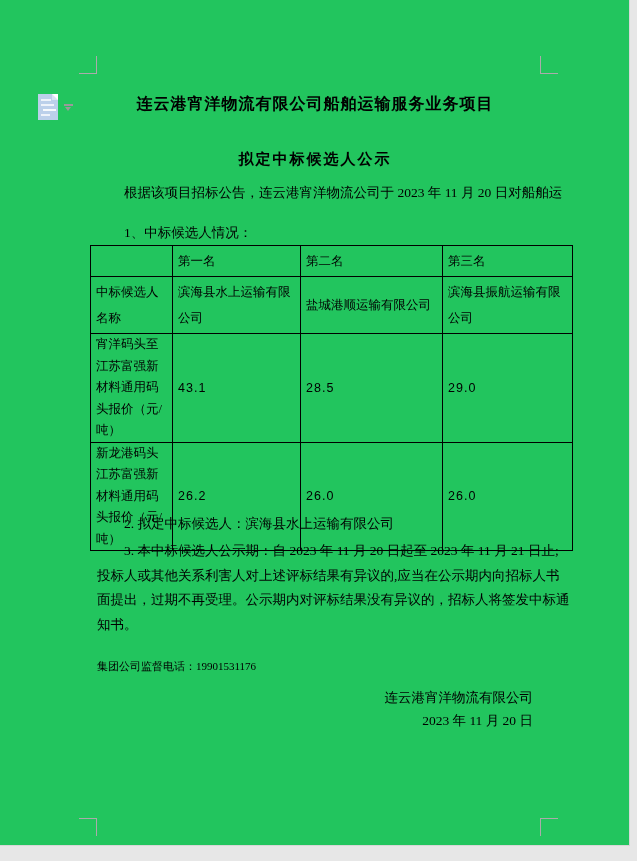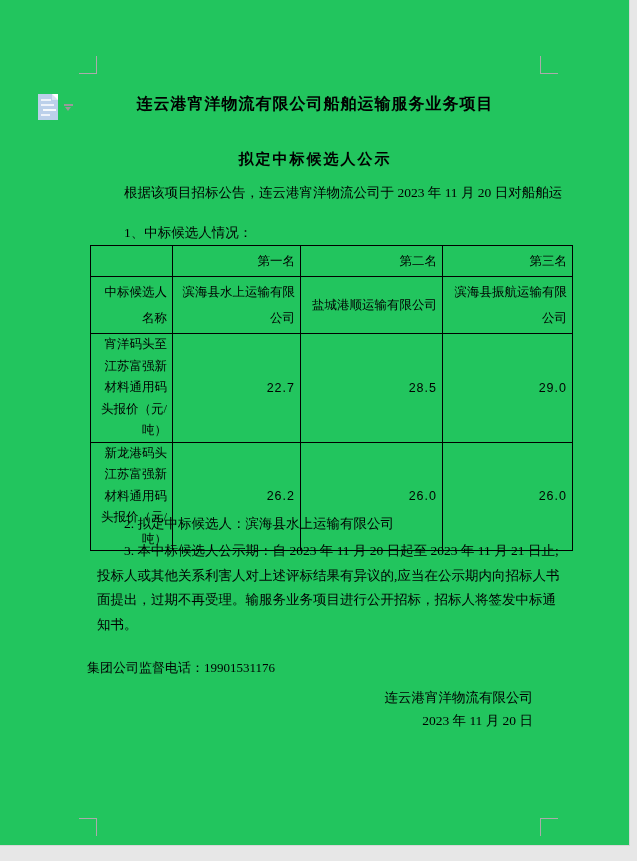--- a/index.html
+++ b/index.html
@@ -41,36 +41,36 @@
 
   .intro { position:absolute; top:183px; left:97px; width:446px; font-size:13.5px; line-height:20px; }
   .intro .line { white-space:nowrap; }
   .indent { text-indent:2em; }
 
   .item1 { position:absolute; top:224px; left:97px; font-size:13.5px; text-indent:2em; white-space:nowrap; }
 
   
   table.bid { position:absolute; left:90px; top:245px; width:482px;
     border-collapse:collapse; table-layout:fixed; }
-  table.bid td { border:1px solid #000; text-align:right; vertical-align:middle;
+  table.bid td { border:1px solid #000; text-align:left; vertical-align:middle;
     font-size:12.5px; padding:0 5px; overflow:hidden; }
   tr.r-rank   td { height:31px; }
   tr.r-names  td { height:57px; line-height:26px; }
   tr.r-price  td { height:87px; }
   td.lbl { text-align:center; line-height:21px; padding:2px 4px;margin-top:40px; }
   td.lbl-left { text-align:left; line-height:21.5px; padding:2px 4px; }
   td.num { font-family:"Liberation Sans","DejaVu Sans",sans-serif; font-size:13px; letter-spacing:1px; }
 
   .item2 { position:absolute; top:515px; left:97px; font-size:13.5px; text-indent:2em; white-space:nowrap; }
 
   .para3 { position:absolute; top:539px; left:97px; width:446px; font-size:13.5px; line-height:24.5px; }
   .para3 .line { white-space:nowrap; }
 
   .phone1 { position:absolute; top:637px; left:97px; font-size:13.5px; white-space:nowrap; }
-  .phone2 { position:absolute; top:659px; left:87px; font-size:13px; white-space:nowrap;text-align:center; }
+  .phone2 { position:absolute; top:659px; left:97px; font-size:11px; white-space:nowrap;text-align:center; }
 
   .sig { position:absolute; top:686px; right:96px; text-align:right; font-size:13.5px; line-height:23px; }
 </style>
 </head>
 <body>
 
 <div class="page">
 
   <div class="crop crop-tl"></div>
   <div class="crop crop-tr"></div>
@@ -114,39 +114,39 @@
       <td>第三名</td>
     </tr>
     <tr class="r-names">
       <td class="lbl">中标候选人名称</td>
       <td>滨海县水上运输有限公司</td>
       <td>盐城港顺运输有限公司</td>
       <td>滨海县振航运输有限公司</td>
     </tr>
     <tr class="r-price">
       <td class="lbl-left">宵洋码头至江苏富强新材料通用码头报价（元/吨）</td>
-      <td class="num">22.7</td>
+      <td class="num">43.1</td>
       <td class="num">28.5</td>
       <td class="num">29.0</td>
     </tr>
     <tr class="r-price">
       <td class="lbl-left">新龙港码头江苏富强新材料通用码头报价（元/吨）</td>
       <td class="num">26.2</td>
       <td class="num">26.0</td>
       <td class="num">26.0</td>
     </tr>
   </tbody>
     </table>
 
   <div class="item2">2.  拟定中标候选人：滨海县水上运输有限公司</div>
 
   <div class="para3">
     <div class="line indent">3. 本中标候选人公示期：自 2023 年 11 月 20 日起至 2023 年 11 月 21 日止;</div>
     <div class="line">投标人或其他关系利害人对上述评标结果有异议的,应当在公示期内向招标人书</div>
-    <div class="line">面提出，过期不再受理。输服务业务项目进行公开招标，招标人将签发中标通</div>
+    <div class="line">面提出，过期不再受理。公示期内对评标结果没有异议的，招标人将签发中标通</div>
     <div class="line">知书。</div>
   </div>
 
   <div class="phone2">集团公司监督电话：19901531176</div>
 
   <div class="sig">
     <div>连云港宵洋物流有限公司</div>
     <div>2023 年 11 月 20 日</div>
   </div>
 

